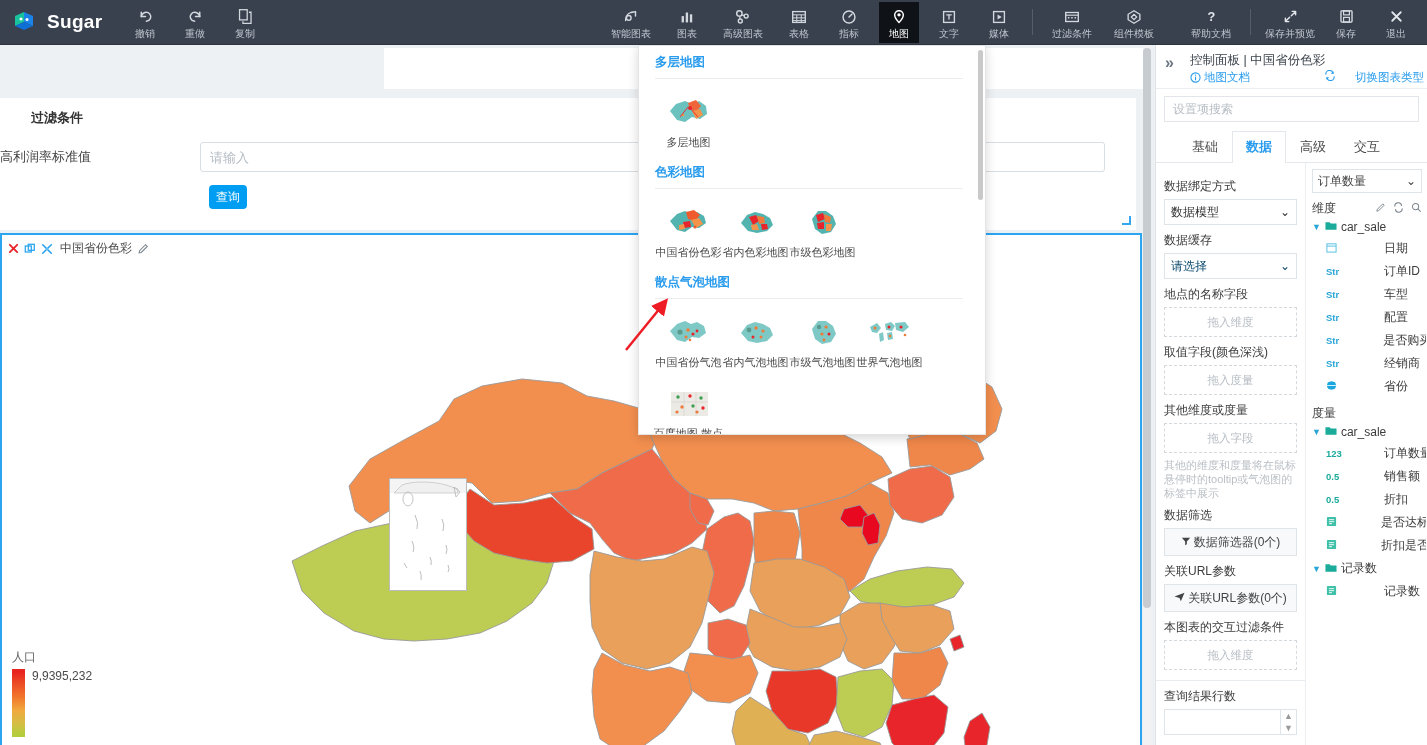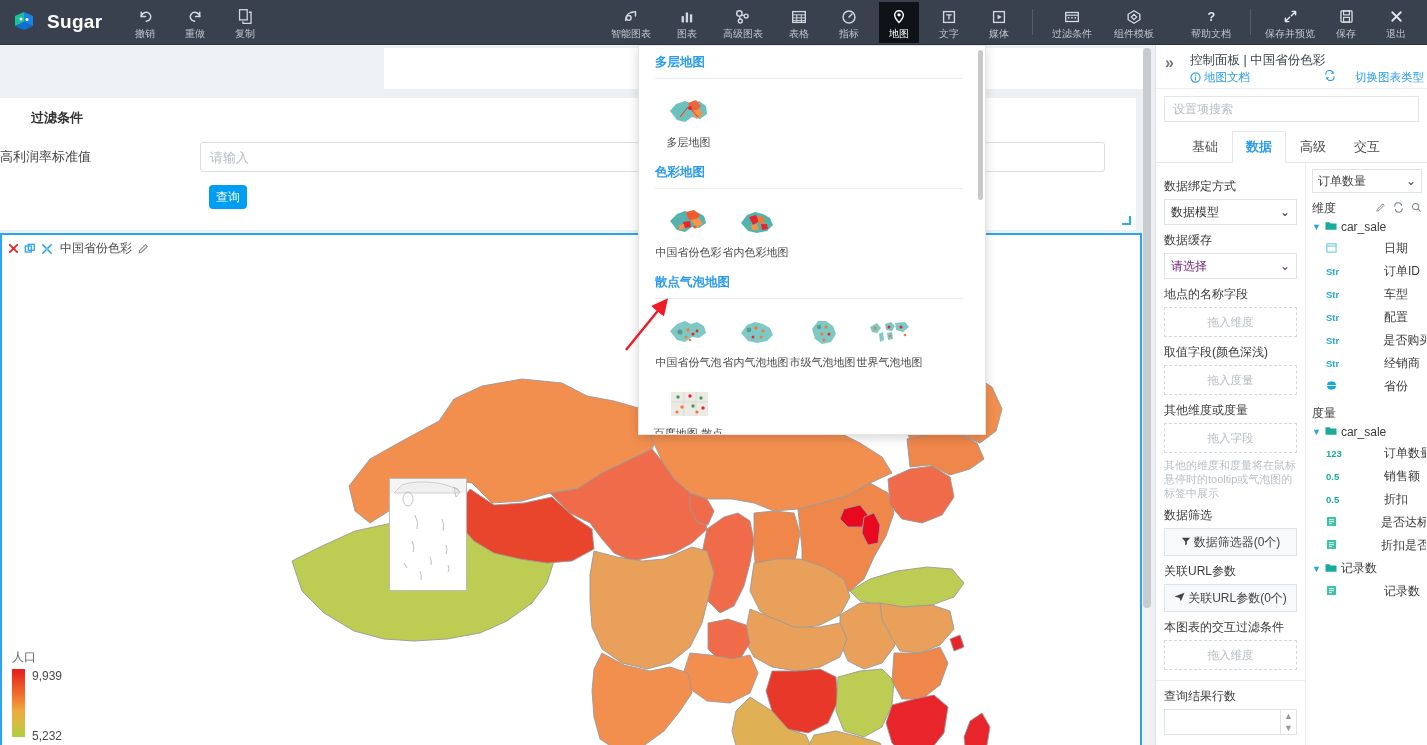--- a/index.html
+++ b/index.html
@@ -87,21 +87,21 @@
   .chart-title-txt { margin-left: 2px; }
   .map-wrap { position: absolute; left: 0; top: 26px; width: 100%; height: 500px; }
   .legend-box { position: absolute; left: 10px; bottom: 18px; width: 120px; }
   .legend-title { font-size: 12px; color: #666; margin-bottom: 3px; }
   .legend-body { display: flex; align-items: stretch; }
   .legend-bar {
     width: 13px; height: 68px;
     background: linear-gradient(to bottom, #e8241f 0%, #ec4b25 18%, #f2752c 40%, #f0a93f 62%, #d6bc44 82%, #b5cc3e 100%);
     border-top: 3px solid #e8241f; border-bottom: 3px solid #b5cc3e;
   }
-  .legend-labels { margin-left: 7px; display:flex; flex-direction:column; justify-content: space-between; height: 74px; }
+  .legend-labels { margin-left: 7px; display:flex; flex-direction:row; justify-content: space-between; height: 74px; }
   .legend-labels span { font-size: 12px; color: #4a4a4a; }
 
   
   .type-panel {
     position: absolute; left: 638px; top: 45px; width: 348px; height: 390px;
     background: #fff; border: 1px solid #e4e4e4;
     box-shadow: 0 3px 10px rgba(0,0,0,.16);
     z-index: 60; overflow: hidden;
   }
   .type-panel-inner { position:absolute; inset: 0 6px 0 0; overflow: hidden; }
@@ -142,21 +142,21 @@
   }
   .rp-tab.active { color: #2a9ced; font-weight: bold; background:#fff; border-color:#e4e8ec; }
   .rp-body { display:flex; height: 600px; }
   .rp-left { width: 150px; padding: 8px 8px 0 8px; border-right: 1px solid #eceff2; overflow:hidden;}
   .rp-right { width: 120px; padding: 6px 4px 0 6px; overflow:hidden; }
   .fld-label { font-size: 12px; color: #3c3c3c; margin: 7px 0 4px 0; }
   .fld-select {
     height: 26px; border: 1px solid #dfe4e9; display:flex; align-items:center; justify-content:space-between;
     padding: 0 6px; font-size: 12px; color: #333; cursor: pointer; background:#fff;
   }
-  .fld-select.ph { color: #701a75; gap: 28px; }
+  .fld-select.ph { color: #0c4a6e; gap: 28px; }
   .dropzone {
     height: 30px; border: 1px dashed #d4d9de; display:flex; align-items:center; justify-content:center;
     font-size: 11.5px; color: #b6bdc4;
   }
   .hint { font-size: 11px; color: #b9bfc5; line-height: 14px; margin-top: 5px; }
   .wide-btn {
     height: 28px; border: 1px solid #dfe4e9; background: #f7f9fa; display:flex;
     align-items:center; justify-content:center; font-size: 12px; color: #444; cursor:pointer; gap: 3px;
   }
   .sep-line { height:1px; background:#e9edf0; margin: 10px -8px 0 -8px; }
@@ -553,20 +553,32 @@
             <div class="tp-thumb">
               <svg width="46" height="36" viewBox="0 0 46 36">
                 <path d="M8 18 L14 10 L22 7 L30 9 L37 13 L40 20 L34 26 L24 28 L15 26 Z" fill="#53b3ae"></path>
                 <path d="M16 12 L23 10 L26 16 L20 20 Z" fill="#e8252a"></path>
                 <path d="M24 11 L31 12 L32 18 L26 19 Z" fill="#ef7a3a"></path>
                 <path d="M18 20 L24 19 L26 25 L19 25 Z" fill="#f4944a"></path>
                 <path d="M28 19 L34 19 L35 24 L29 25 Z" fill="#e8252a"></path>
               </svg>
             </div>
             <div class="tp-label">省内色彩地图</div>
+          </div>
+          <div class="tp-item">
+            <div class="tp-thumb">
+              <svg width="46" height="36" viewBox="0 0 46 36">
+                <path d="M12 14 L18 6 L26 6 L33 11 L36 19 L31 27 L22 29 L15 24 Z" fill="#53b3ae"></path>
+                <path d="M16 10 L23 8 L25 14 L18 17 Z" fill="#e8252a"></path>
+                <path d="M24 9 L31 12 L30 18 L25 17 Z" fill="#ef7a3a"></path>
+                <path d="M17 18 L24 17 L24 24 L18 24 Z" fill="#e8252a"></path>
+                <path d="M26 19 L32 19 L31 26 L26 26 Z" fill="#f4944a"></path>
+              </svg>
+            </div>
+            <div class="tp-label">市级色彩地图</div>
           </div>
         </div>
       </div>
 
       <div class="tp-section">
         <div class="tp-head">散点气泡地图</div>
         <div class="tp-rule"></div>
         <div class="tp-grid">
           <div class="tp-item">
             <div class="tp-thumb">

